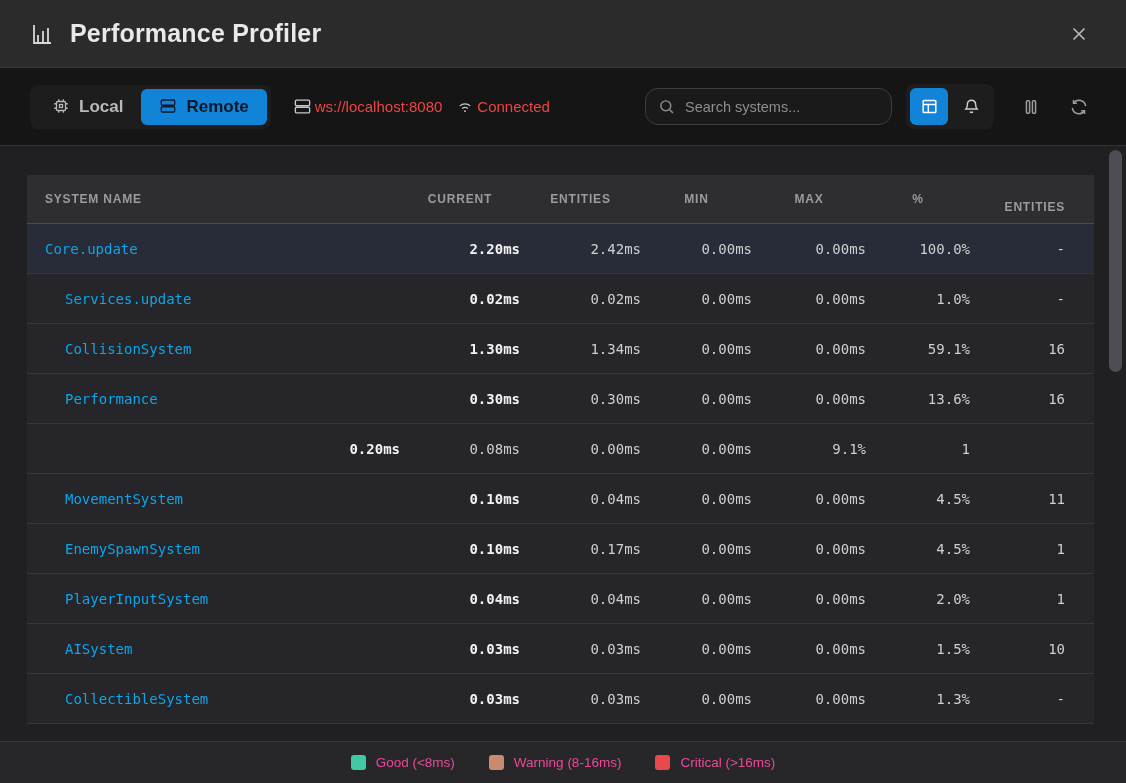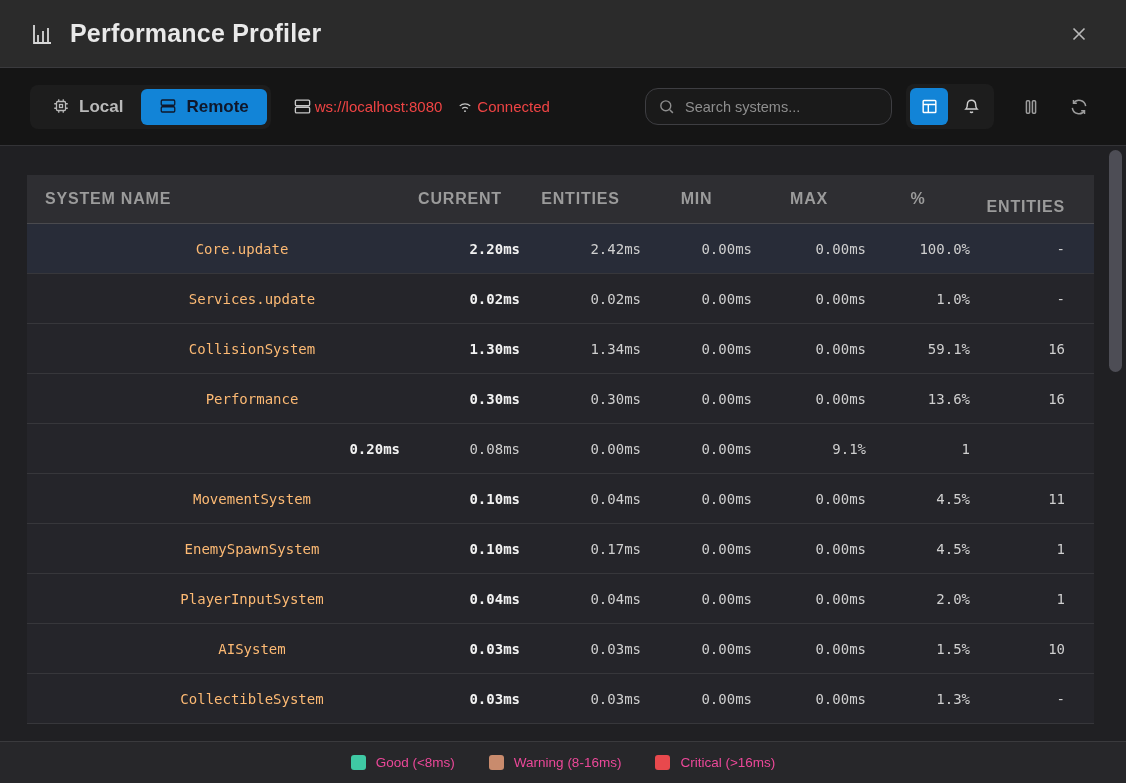--- a/index.html
+++ b/index.html
@@ -103,36 +103,36 @@
     display: grid;
     grid-template-columns: 1fr 120px 121px 111px 114px 104px 95px;
     align-items: center;
     padding: 0 29px 0 18px;
   }
   .thead {
     height: 49px;
     background: #2e2e32;
     border-bottom: 1px solid #4a4a4e;
     color: #9b9b9b;
-    font-size: 16px; font-weight: 700; letter-spacing: 0.8px;
+    font-size: 12px; font-weight: 700; letter-spacing: 0.8px;
   }
   .thead .hcell { text-align: center; }
   .thead .hcell.first { text-align: left; }
   .thead .hcell.last { text-align: right; margin-top: 16px; }
   .trow {
     height: 50px;
     border-bottom: 1px solid #37373b;
     font-family: "DejaVu Sans Mono", monospace;
     font-size: 14px;
     color: #cfcfcf;
     cursor: default;
   }
   .trow.highlight { background: #282c38; }
   .cell { text-align: right; white-space: nowrap; }
-  .col-name { text-align: center; color: #fdba74; margin-left: 39px; }
+  .col-name { text-align: left; color: #0ea5e9; }
   .trow.child .col-name { padding-left: 20px; }
   .col-current { font-weight: bold; color: #f2f2f2; }
 
   
   .scrollbar {
     position: absolute; top: 4px; right: 4px;
     width: 13px; height: 560px;
     border-radius: 7px;
   }
   .scroll-thumb {

